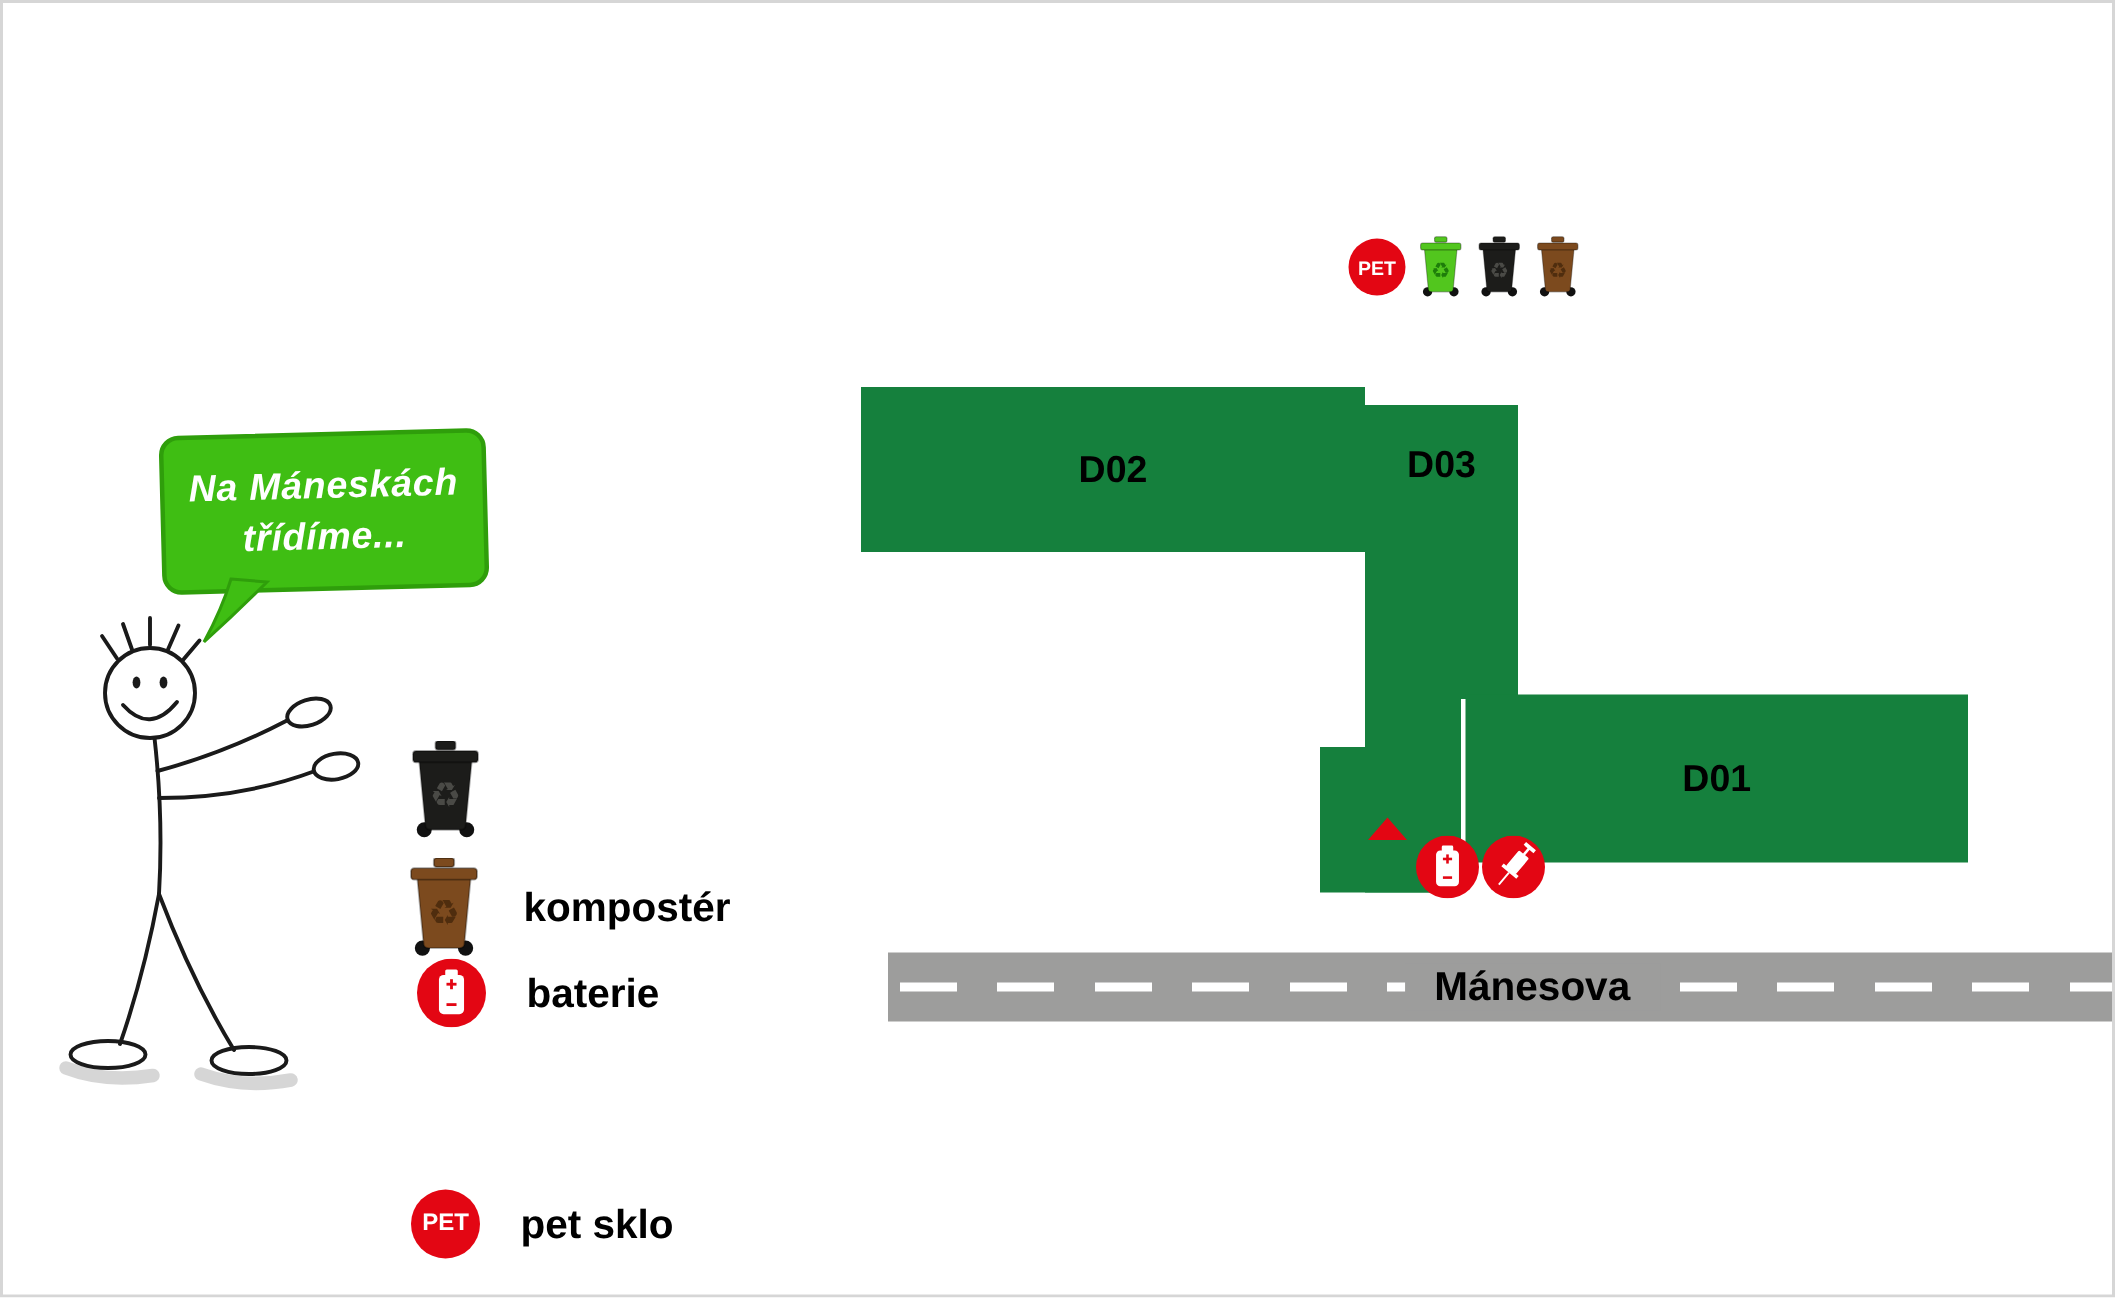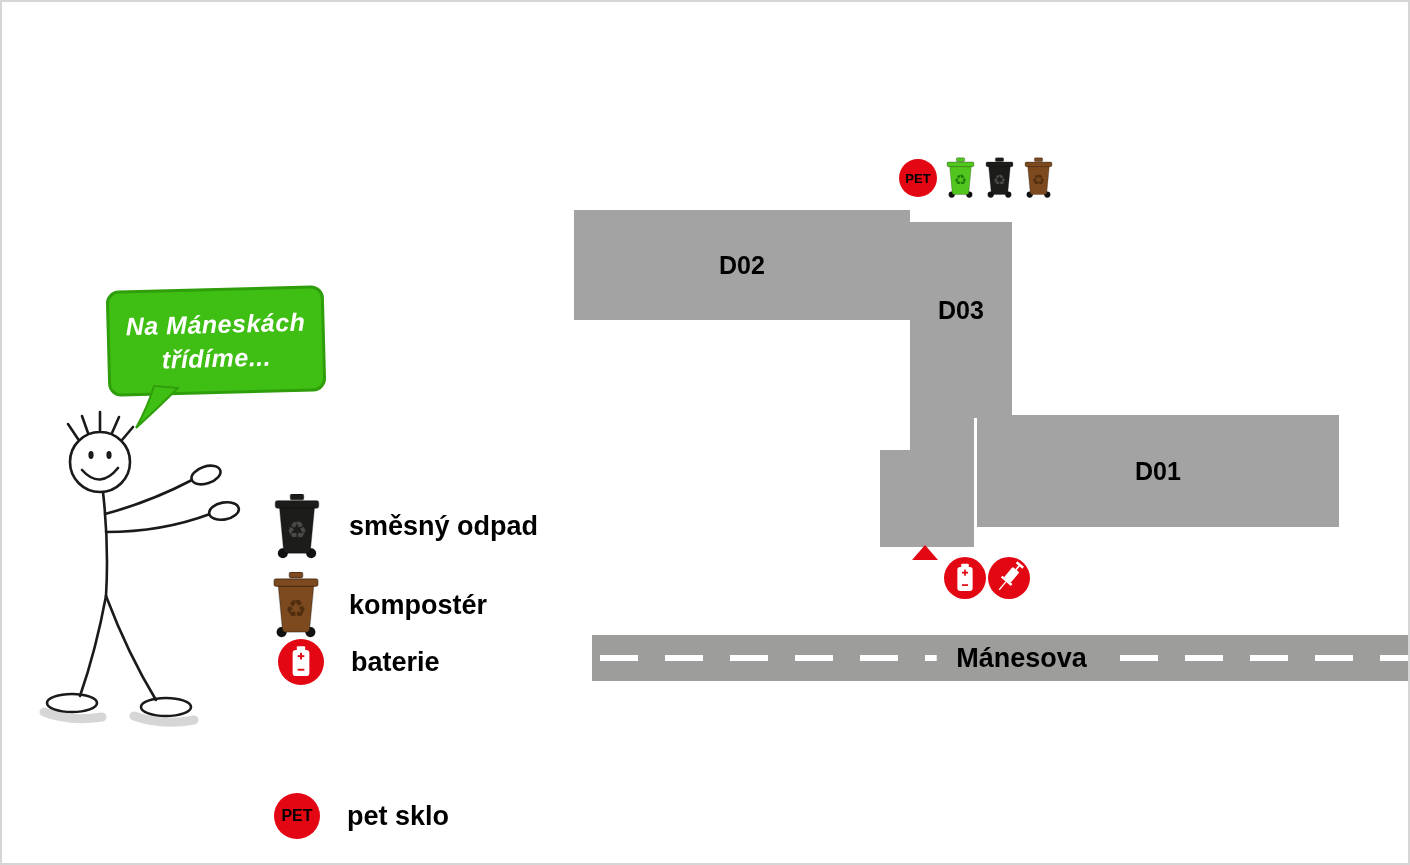--- a/index.html
+++ b/index.html
@@ -24,28 +24,28 @@
   .legend-row{position:absolute;display:flex;align-items:center;gap:27px;}
   .legend-label{font-size:27px;font-weight:bold;color:#000;white-space:nowrap;}
 
   
   .bin-green{--bin:#52C61E;--sym:#1E7D0A;}
   .bin-black{--bin:#1C1C1A;--sym:#4a4a46;}
   .bin-brown{--bin:#7C4A1E;--sym:#4F2D0E;}
 
   
   .disc{
-    border-radius:50%;background:#E30613;color:#000000;font-weight:bold;
+    border-radius:50%;background:#E30613;color:#ffffff;font-weight:bold;
     display:flex;align-items:center;justify-content:center;flex:0 0 auto;
   }
   .disc-46{width:46px;height:46px;font-size:16px;}
   .disc-38{width:38px;height:38px;font-size:13px;}
 
   
-  .building{position:absolute;background:#a3a3a3;}
+  .building{position:absolute;background:#15803d;margin-top:48px;}
   .b-flex{display:flex;align-items:center;justify-content:center;}
   .building-label{font-size:25px;font-weight:bold;color:#000;}
   .d03-label{left:908px;top:278px;width:102px;text-align:center;margin-top:16px;}
 
   .marker-triangle{
     width:0;height:0;border-left:13px solid transparent;
     border-right:13px solid transparent;border-bottom:15px solid #E30613;
   }
 
   .map-bins{left:897px;top:154px;display:flex;align-items:center;gap:8px;}
@@ -129,21 +129,20 @@
       <ellipse cx="61" cy="45" rx="2.6" ry="4" fill="#1a1a1a" stroke="none"></ellipse>
       <ellipse cx="79" cy="45" rx="2.6" ry="4" fill="#1a1a1a" stroke="none"></ellipse>
       <path d="M52,60 Q70,80 88,58"></path>
     </g>
   </svg>
 
   <div class="legend-row" style="left:270px;top:492px">
     <svg class="bin-black" width="50" height="65">
         <use href="#sym-bin"></use>
       </svg>
-    <span class="legend-label">směsný odpad</span>
   </div>
   <div class="legend-row" style="left:268px;top:570px">
     <svg class="bin-brown" width="52" height="66">
         <use href="#sym-bin"></use>
       </svg>
     <span class="legend-label">kompostér</span>
   </div>
   <div class="legend-row" style="left:276px;top:637px">
     <svg width="46" height="46">
         <use href="#sym-battery"></use>
@@ -155,21 +154,21 @@
     <span class="legend-label">pet sklo</span>
   </div>
 
   <div class="building b-flex" style="left:572px;top:208px;width:336px;height:110px">
     <span class="building-label">D02</span>
   </div>
   <div class="building" style="left:908px;top:220px;width:102px;height:196px"></div>
   <div class="building" style="left:908px;top:318px;width:64px;height:227px"></div>
   <div class="building" style="left:878px;top:448px;width:94px;height:97px"></div>
   <div class="abs building-label d03-label">D03</div>
-  <div class="building b-flex" style="left:975px;top:413px;width:362px;height:112px">
+  <div class="building b-flex" style="left:975px;top:413px;width:335px;height:112px">
     <span class="building-label">D01</span>
   </div>
 
   <div class="abs map-bins">
     <span class="disc disc-38">PET</span>
     <svg class="bin-green" width="31" height="44">
         <use href="#sym-bin"></use>
       </svg>
     <svg class="bin-black" width="31" height="44">
         <use href="#sym-bin"></use>

